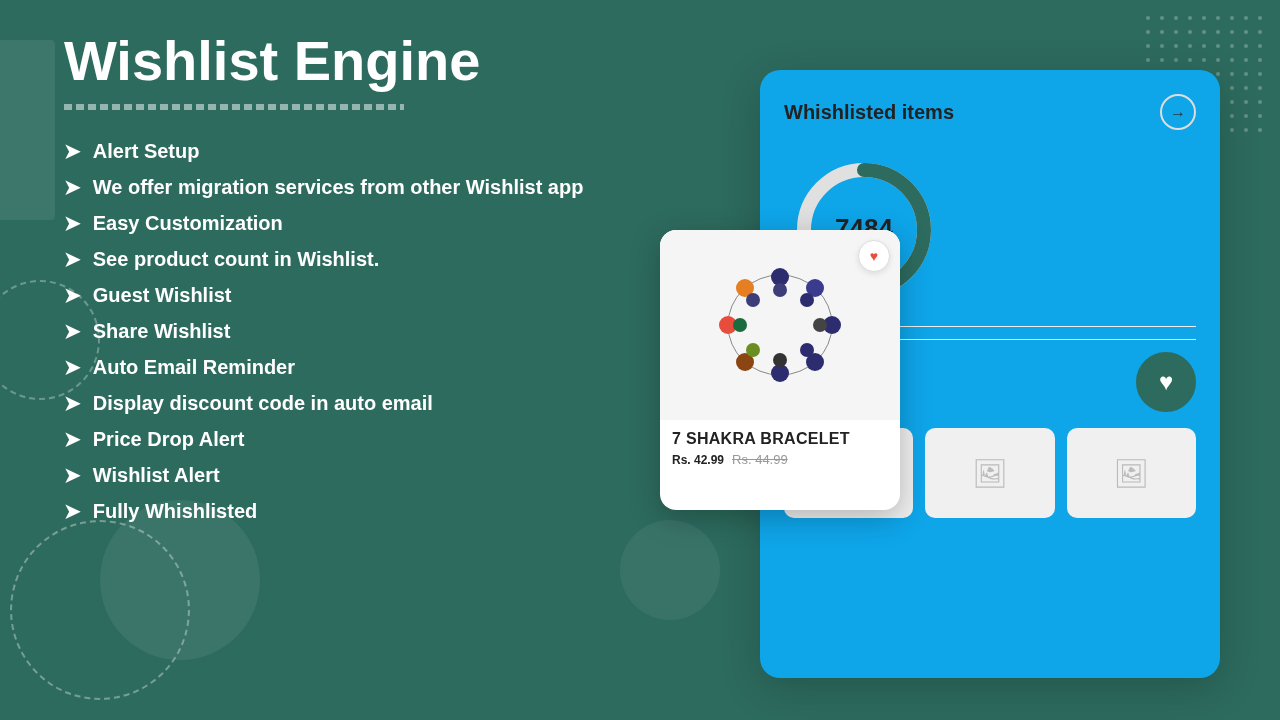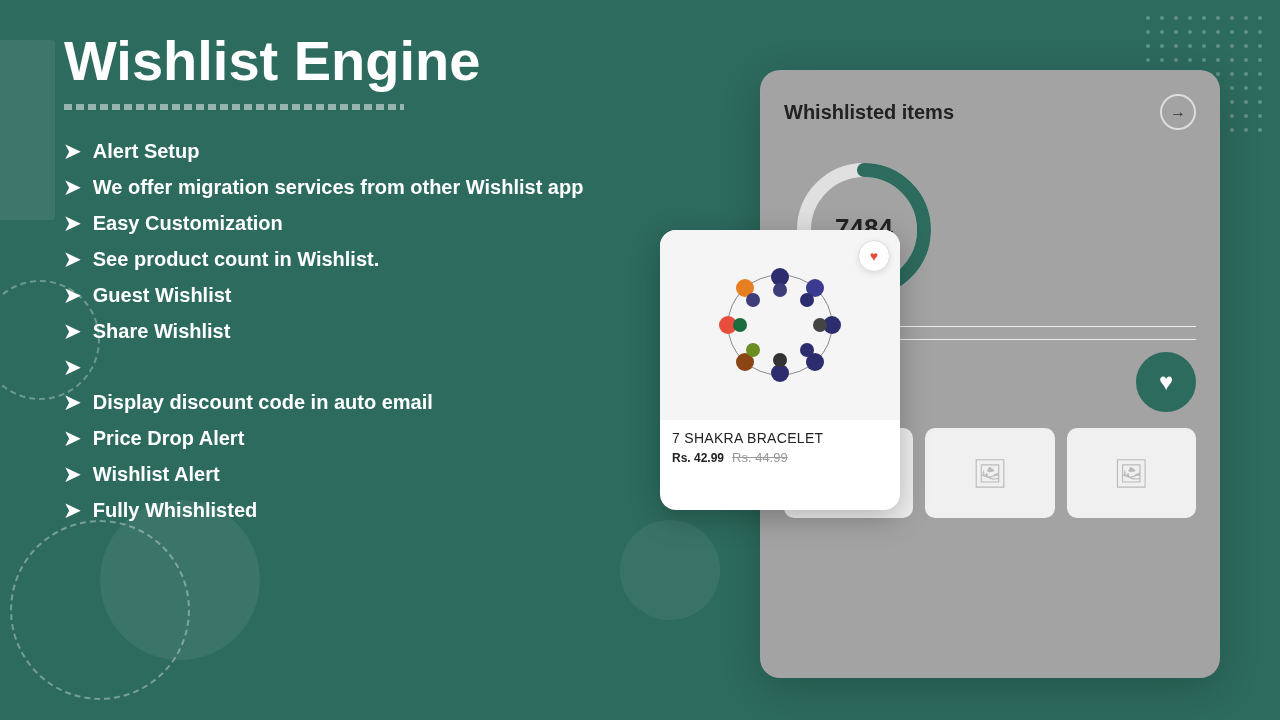--- a/index.html
+++ b/index.html
@@ -131,21 +131,21 @@
       height: 620px;
     }
 
     
     .main-card {
       position: absolute;
       top: 20px;
       right: 0;
       width: 460px;
       height: 608px;
-      background: #a3a3a3;
+      background: #0ea5e9;
       border-radius: 20px;
       box-shadow: 0 10px 40px rgba(0,0,0,0.2);
       padding: 24px;
     }
 
     .card-header {
       display: flex;
       align-items: center;
       justify-content: space-between;
       margin-bottom: 20px;
@@ -294,22 +294,22 @@
     .bracelet-img {
       width: 150px;
       height: 130px;
     }
 
     .product-info {
       padding: 10px 12px;
     }
 
     .product-name {
-      font-size: 14px;
-      font-weight: 400;
+      font-size: 16px;
+      font-weight: 700;
       color: #222;
       margin-bottom: 4px;
       letter-spacing: 0.3px;
     }
 
     .product-prices {
       display: flex;
       align-items: center;
       gap: 8px;
     }
@@ -383,20 +383,21 @@
       <li class="feature-item">
       <span class="feature-arrow">➤</span>
       <span class="feature-text">Guest Wishlist</span>
     </li>
       <li class="feature-item">
       <span class="feature-arrow">➤</span>
       <span class="feature-text">Share Wishlist</span>
     </li>
       <li class="feature-item">
       <span class="feature-arrow">➤</span>
+      <span class="feature-text">Auto Email Reminder</span>
     </li>
       <li class="feature-item">
       <span class="feature-arrow">➤</span>
       <span class="feature-text">Display discount code in auto email</span>
     </li>
       <li class="feature-item">
       <span class="feature-arrow">➤</span>
       <span class="feature-text">Price Drop Alert</span>
     </li>
       <li class="feature-item">

